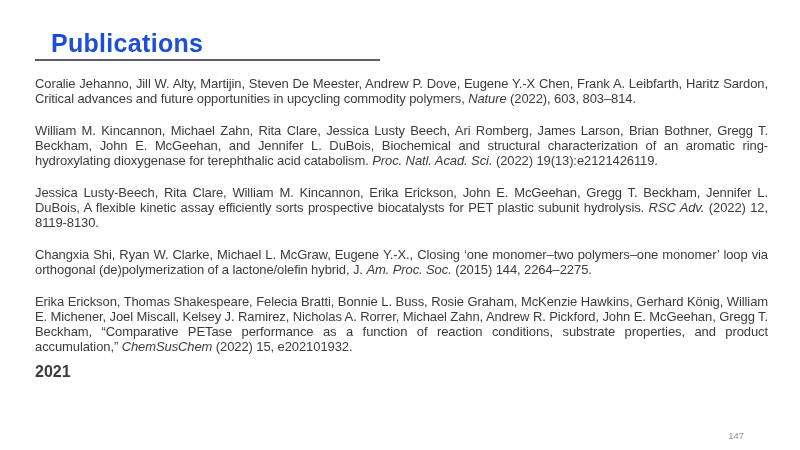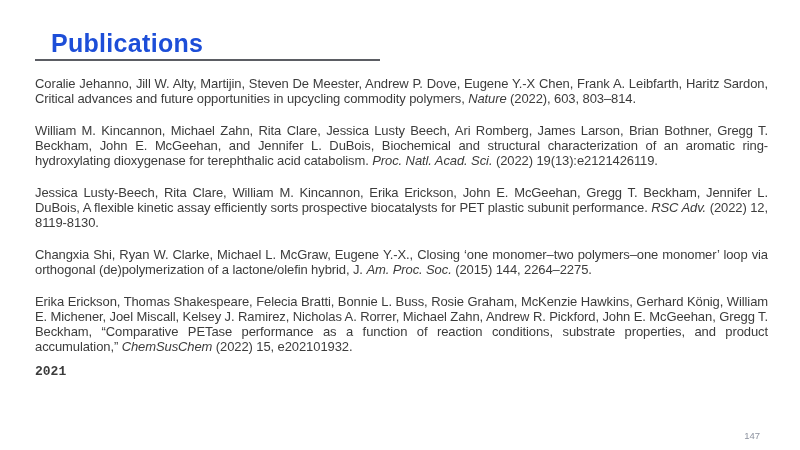--- a/index.html
+++ b/index.html
@@ -43,30 +43,29 @@
     margin: 0 0 17px 0;
     font-size: 13px;
     line-height: 15px;
     letter-spacing: -0.1px;
     color: #3c3c3c;
     text-align: justify;
   }
   .cite:nth-of-type(5) { margin-bottom: 11px; }
   .year-heading {
     margin: 0 0 11px 0;
-    font-size: 13px;
+    font-size: 16px;
     line-height: 14px;
     font-weight: 700;
     color: #3c3c3c;
-    font-family: Liberation Mono, monospace;
   }
   .journal { font-style: italic; }
   .page-number {
     position: absolute;
-    right: 40px;
+    right: 56px;
     bottom: 9px;
     font-size: 9.5px;
     color: #8d93a0;
     text-align: right;
   }
 </style>
 </head>
 <body>
 
 <div class="slide">
@@ -74,21 +73,21 @@
   <h1 class="title">Publications</h1>
 
   <div class="rule"></div>
 
   <div class="content">
 
     <p class="cite"><span>Coralie Jehanno, Jill W. Alty, Martijin, Steven De Meester, Andrew P. Dove, Eugene Y.-X Chen, Frank A. Leibfarth, Haritz Sardon, Critical advances and future opportunities in upcycling commodity polymers, </span><span class="journal">Nature</span><span> (2022), 603, 803–814.</span></p>
 
     <p class="cite"><span>William M. Kincannon, Michael Zahn, Rita Clare, Jessica Lusty Beech, Ari Romberg, James Larson, Brian Bothner, Gregg T. Beckham, John E. McGeehan, and Jennifer L. DuBois, Biochemical and structural characterization of an aromatic ring-hydroxylating dioxygenase for terephthalic acid catabolism. </span><span class="journal">Proc. Natl. Acad. Sci.</span><span> (2022) 19(13):e2121426119.</span></p>
 
-    <p class="cite"><span>Jessica Lusty-Beech, Rita Clare, William M. Kincannon, Erika Erickson, John E. McGeehan, Gregg T. Beckham, Jennifer L. DuBois, A flexible kinetic assay efficiently sorts prospective biocatalysts for PET plastic subunit performance. </span><span class="journal">RSC Adv.</span><span> (2022) 12, 8119-8130.</span></p>
+    <p class="cite"><span>Jessica Lusty-Beech, Rita Clare, William M. Kincannon, Erika Erickson, John E. McGeehan, Gregg T. Beckham, Jennifer L. DuBois, A flexible kinetic assay efficiently sorts prospective biocatalysts for PET plastic subunit hydrolysis. </span><span class="journal">RSC Adv.</span><span> (2022) 12, 8119-8130.</span></p>
 
     <p class="cite"><span>Changxia Shi, Ryan W. Clarke, Michael L. McGraw, Eugene Y.-X., Closing ‘one monomer–two polymers–one monomer’ loop via orthogonal (de)polymerization of a lactone/olefin hybrid, J. </span><span class="journal">Am. Proc. Soc.</span><span> (2015) 144, 2264–2275.</span></p>
 
     <p class="cite"><span>Erika Erickson, Thomas Shakespeare, Felecia Bratti, Bonnie L. Buss, Rosie Graham, McKenzie Hawkins, Gerhard König, William E. Michener, Joel Miscall, Kelsey J. Ramirez, Nicholas A. Rorrer, Michael Zahn, Andrew R. Pickford, John E. McGeehan, Gregg T. Beckham, “Comparative PETase performance as a function of reaction conditions, substrate properties, and product accumulation,” </span><span class="journal">ChemSusChem</span><span> (2022) 15, e202101932.</span></p>
 
     <h2 class="year-heading">2021</h2>
 
 
   </div>
 

